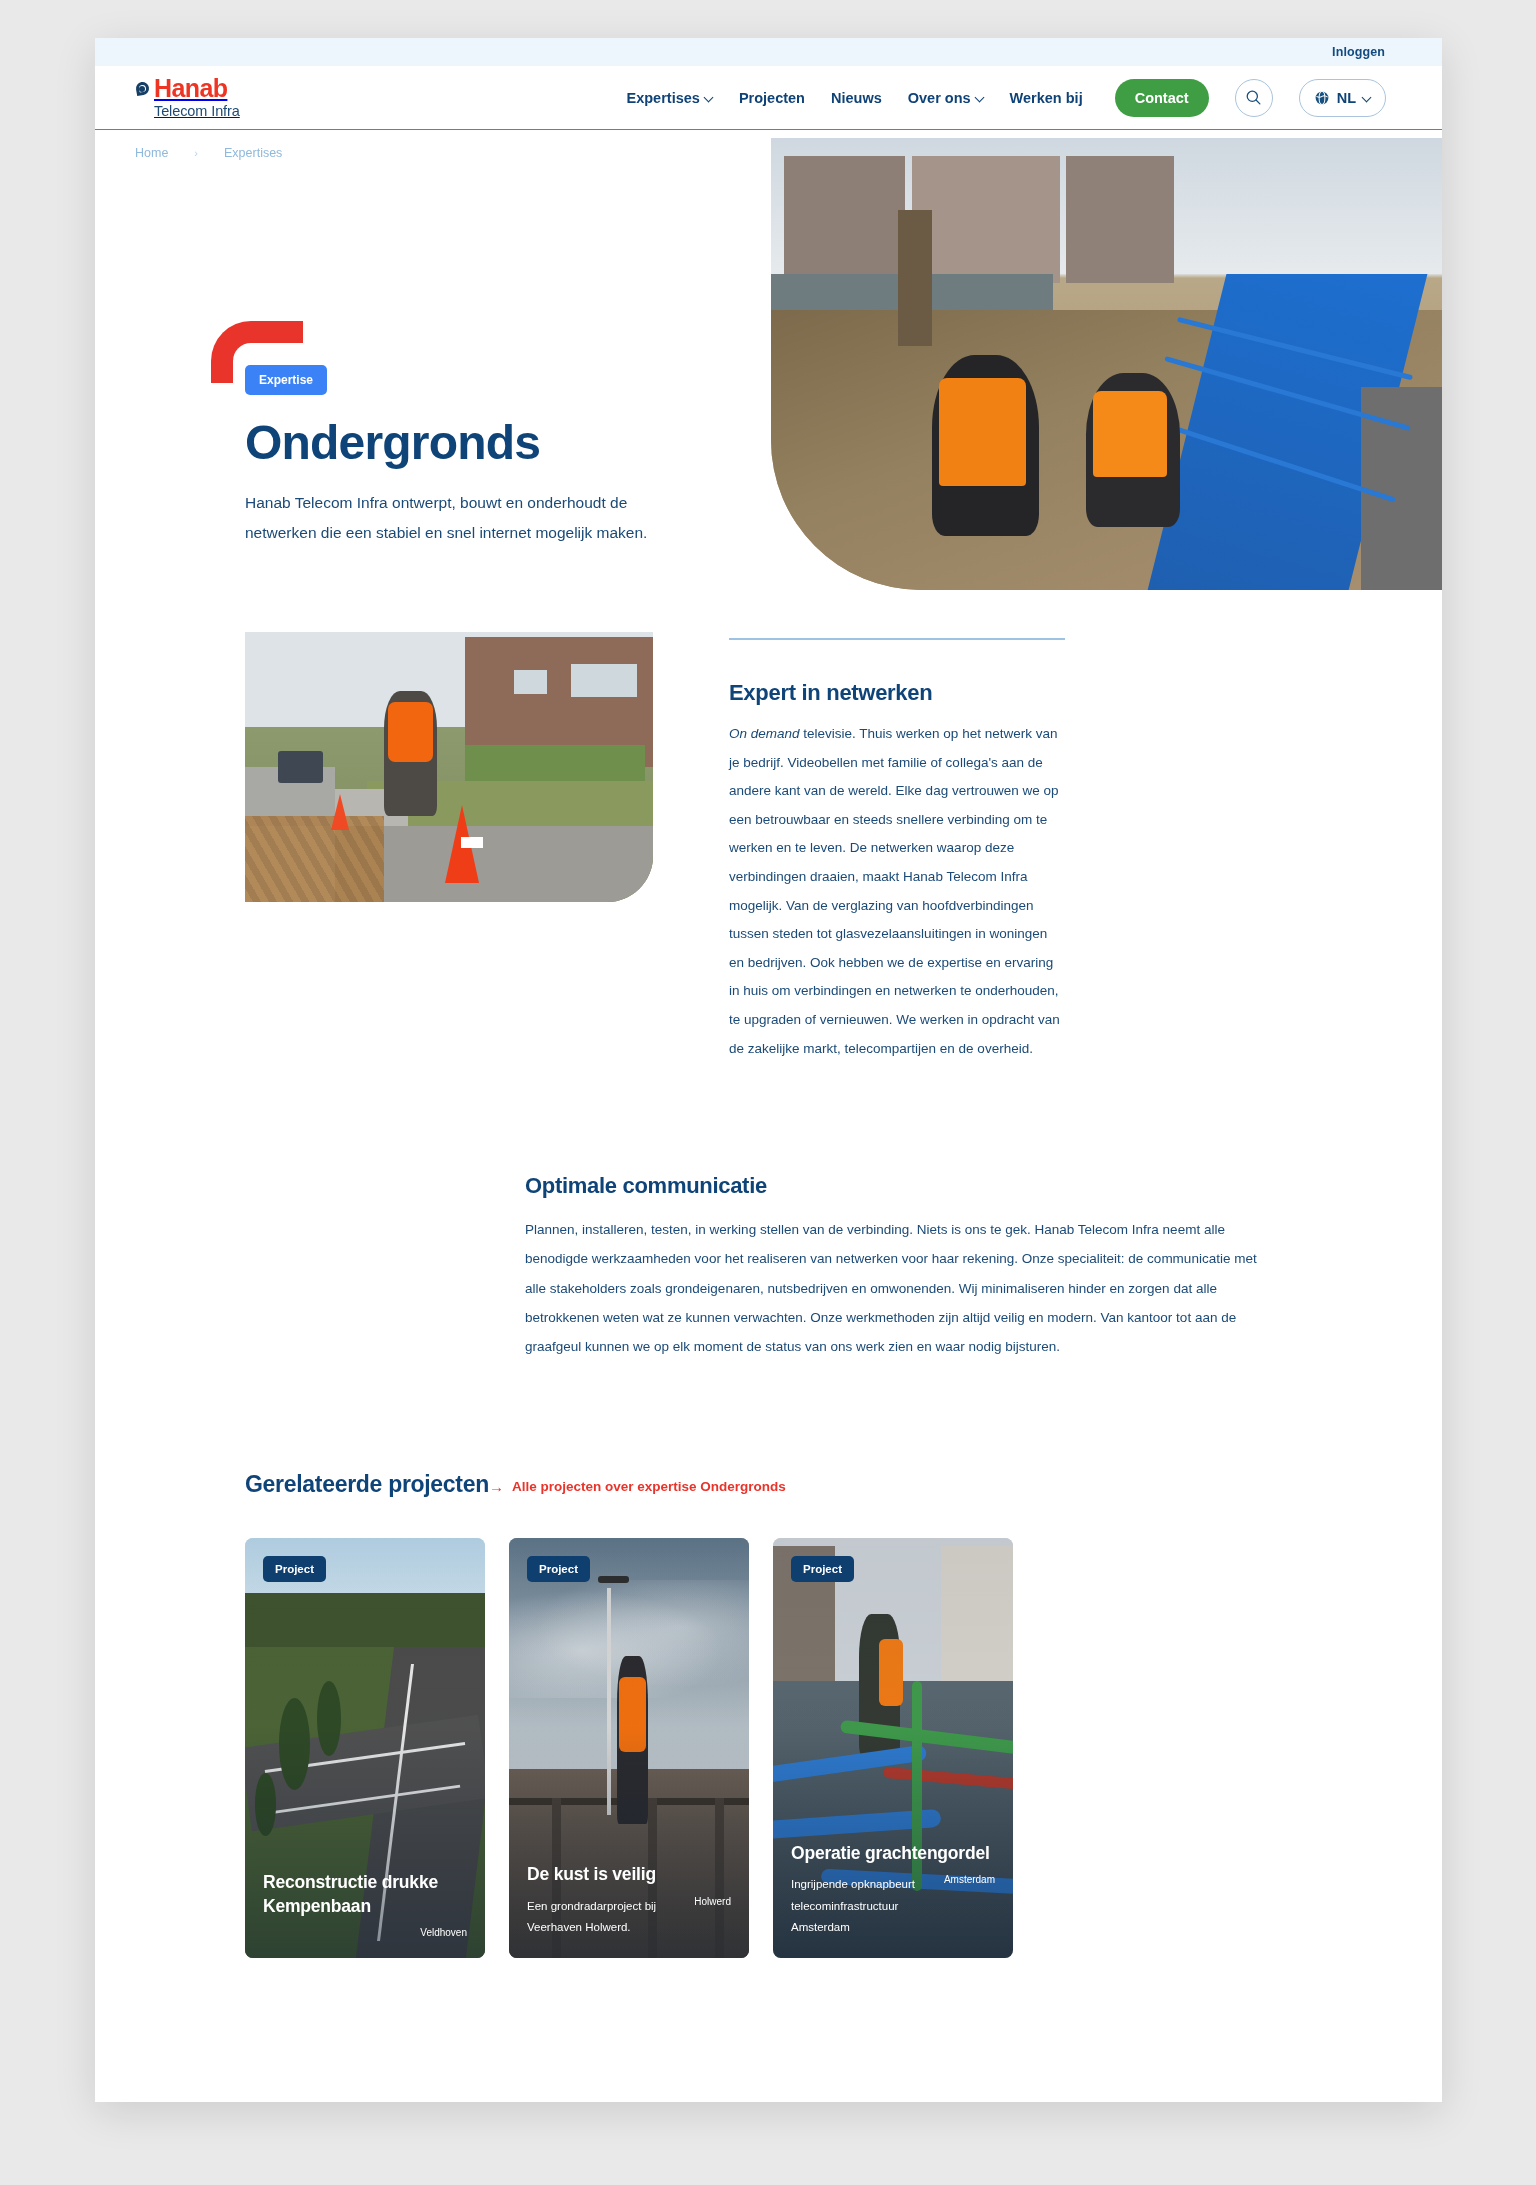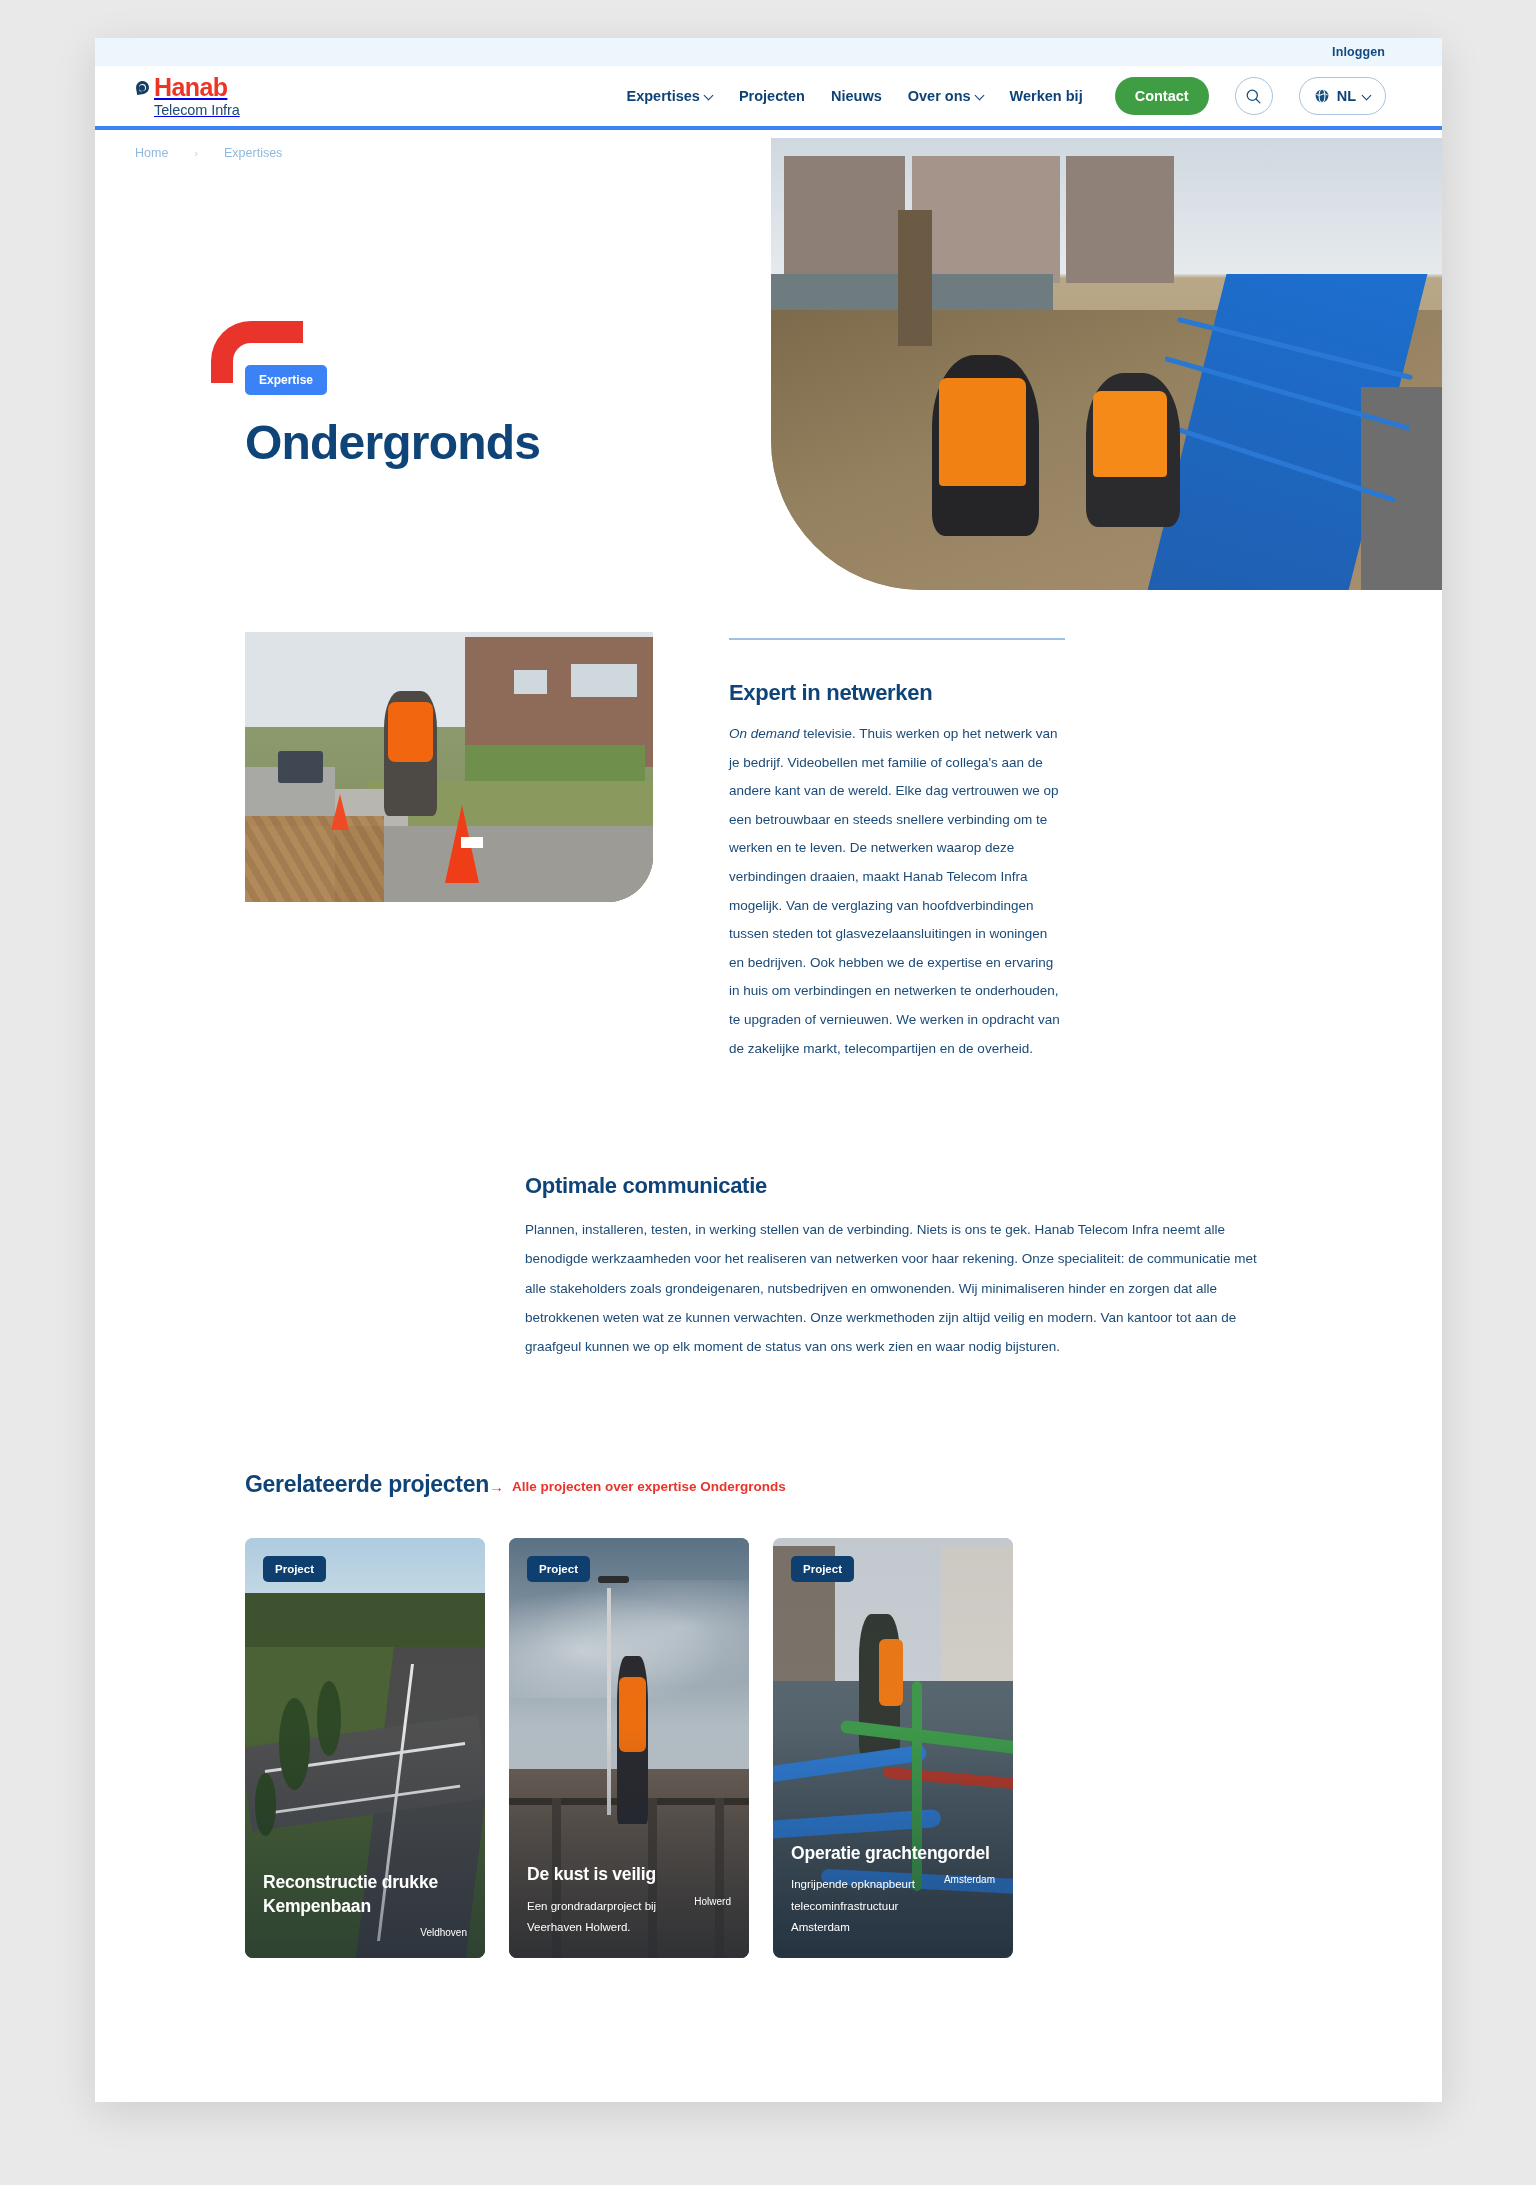--- a/index.html
+++ b/index.html
@@ -27,21 +27,21 @@
   .topbar a {
     font-size: 12.5px; font-weight: 700; color: #124b80;
     text-decoration: none; letter-spacing: .1px;
   }
 
   
   .header {
     height: 64px; background: #fff;
     display: flex; align-items: center;
     padding: 0 56px 0 40px;
-    border-bottom: 4px solid #3b82f6;
+    border-bottom: 1px solid #3b82f6;
     position: relative;
   }
   .logo { display: flex; align-items: flex-start; gap: 2px; }
   .logo-mark {
     width: 17px; height: 16px; margin-top: 4px; position: relative; flex: 0 0 auto;
   }
   .logo-mark .c1 {
     position: absolute; left: 1px; top: 2px; width: 13px; height: 13px;
     border: 3px solid #163f66; border-radius: 50% 50% 50% 0;
     transform: rotate(-10deg);
@@ -368,20 +368,21 @@
           <i class="v1"></i>
         <i class="worker w2"></i>
           <i class="v2"></i>
       </div>
     </div>
 
     <div class="hero-copy">
       <div class="corner-swoosh"></div>
       <span class="badge">Expertise</span>
       <h1 class="hero-title">Ondergronds</h1>
+      <p class="hero-lead">Hanab Telecom Infra ontwerpt, bouwt en onderhoudt de netwerken die een stabiel en snel internet mogelijk maken.</p>
     </div>
   </div>
 
   <div class="twocol">
     <div class="imgwrap">
       <div class="ph ph-street">
         <i class="sky"></i>
         <i class="house"></i>
         <i class="win" style="right:4%;top:12%;width:16%;height:12%"></i>
         <i class="win" style="right:26%;top:14%;width:8%;height:9%"></i>

